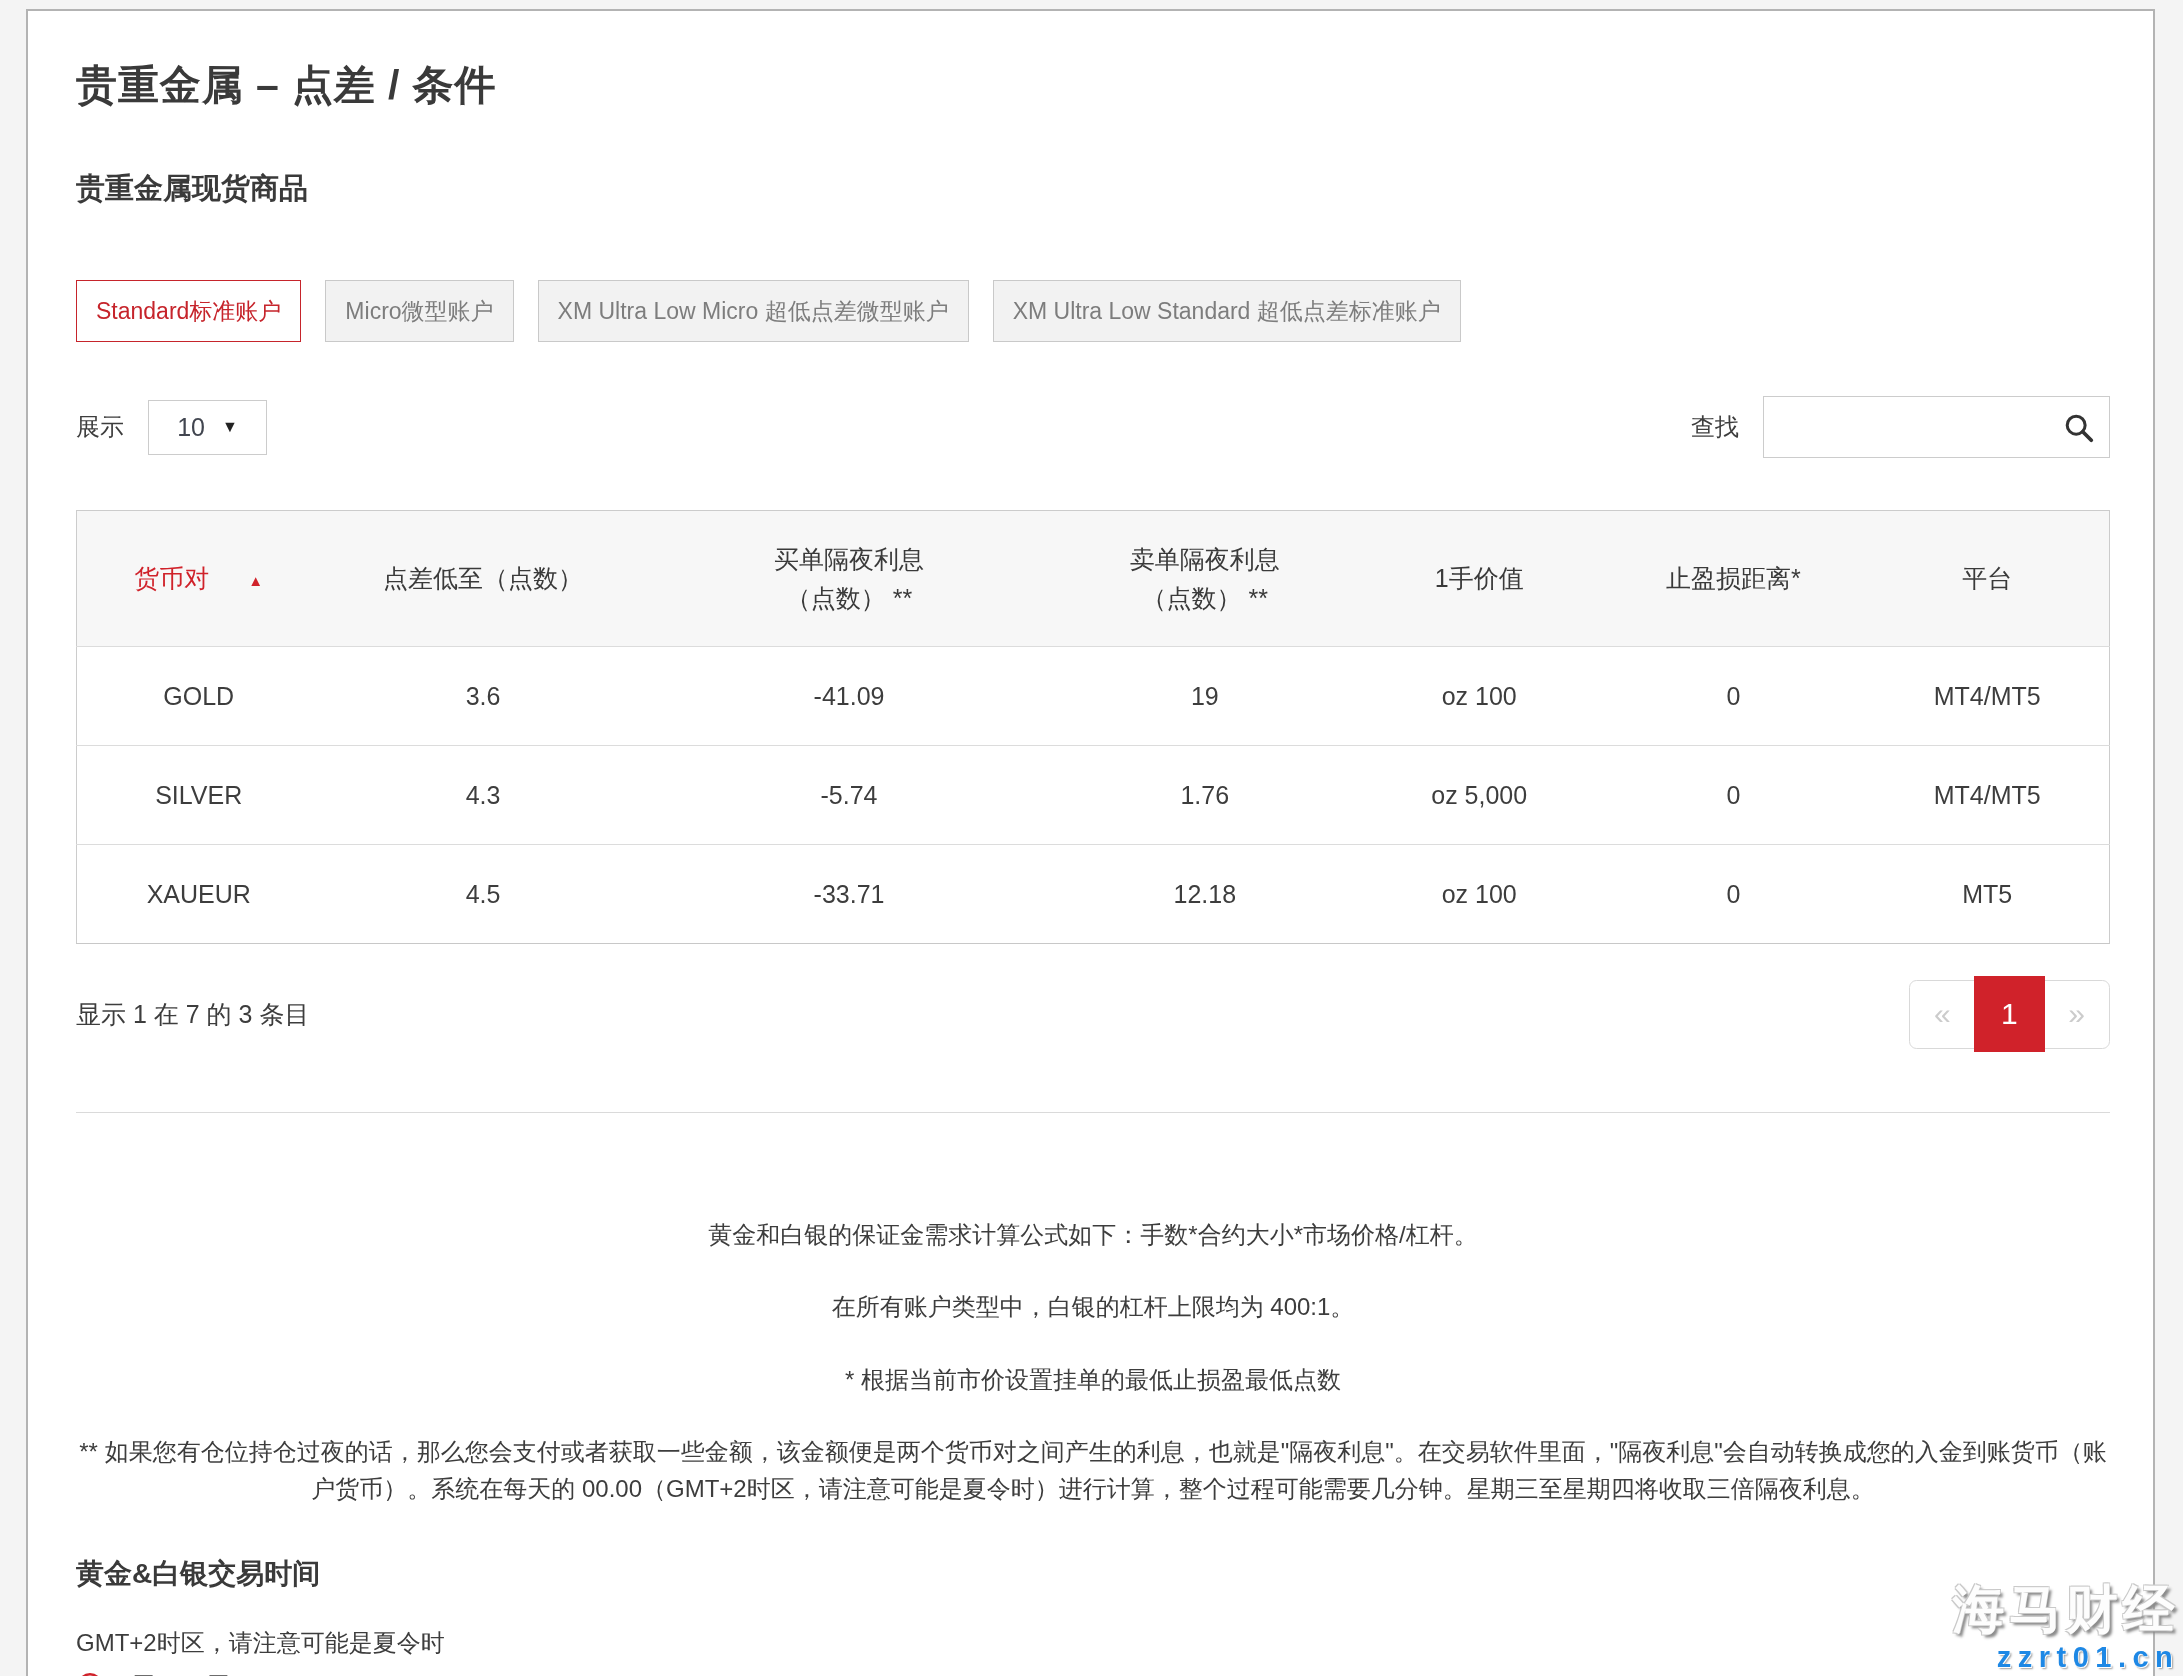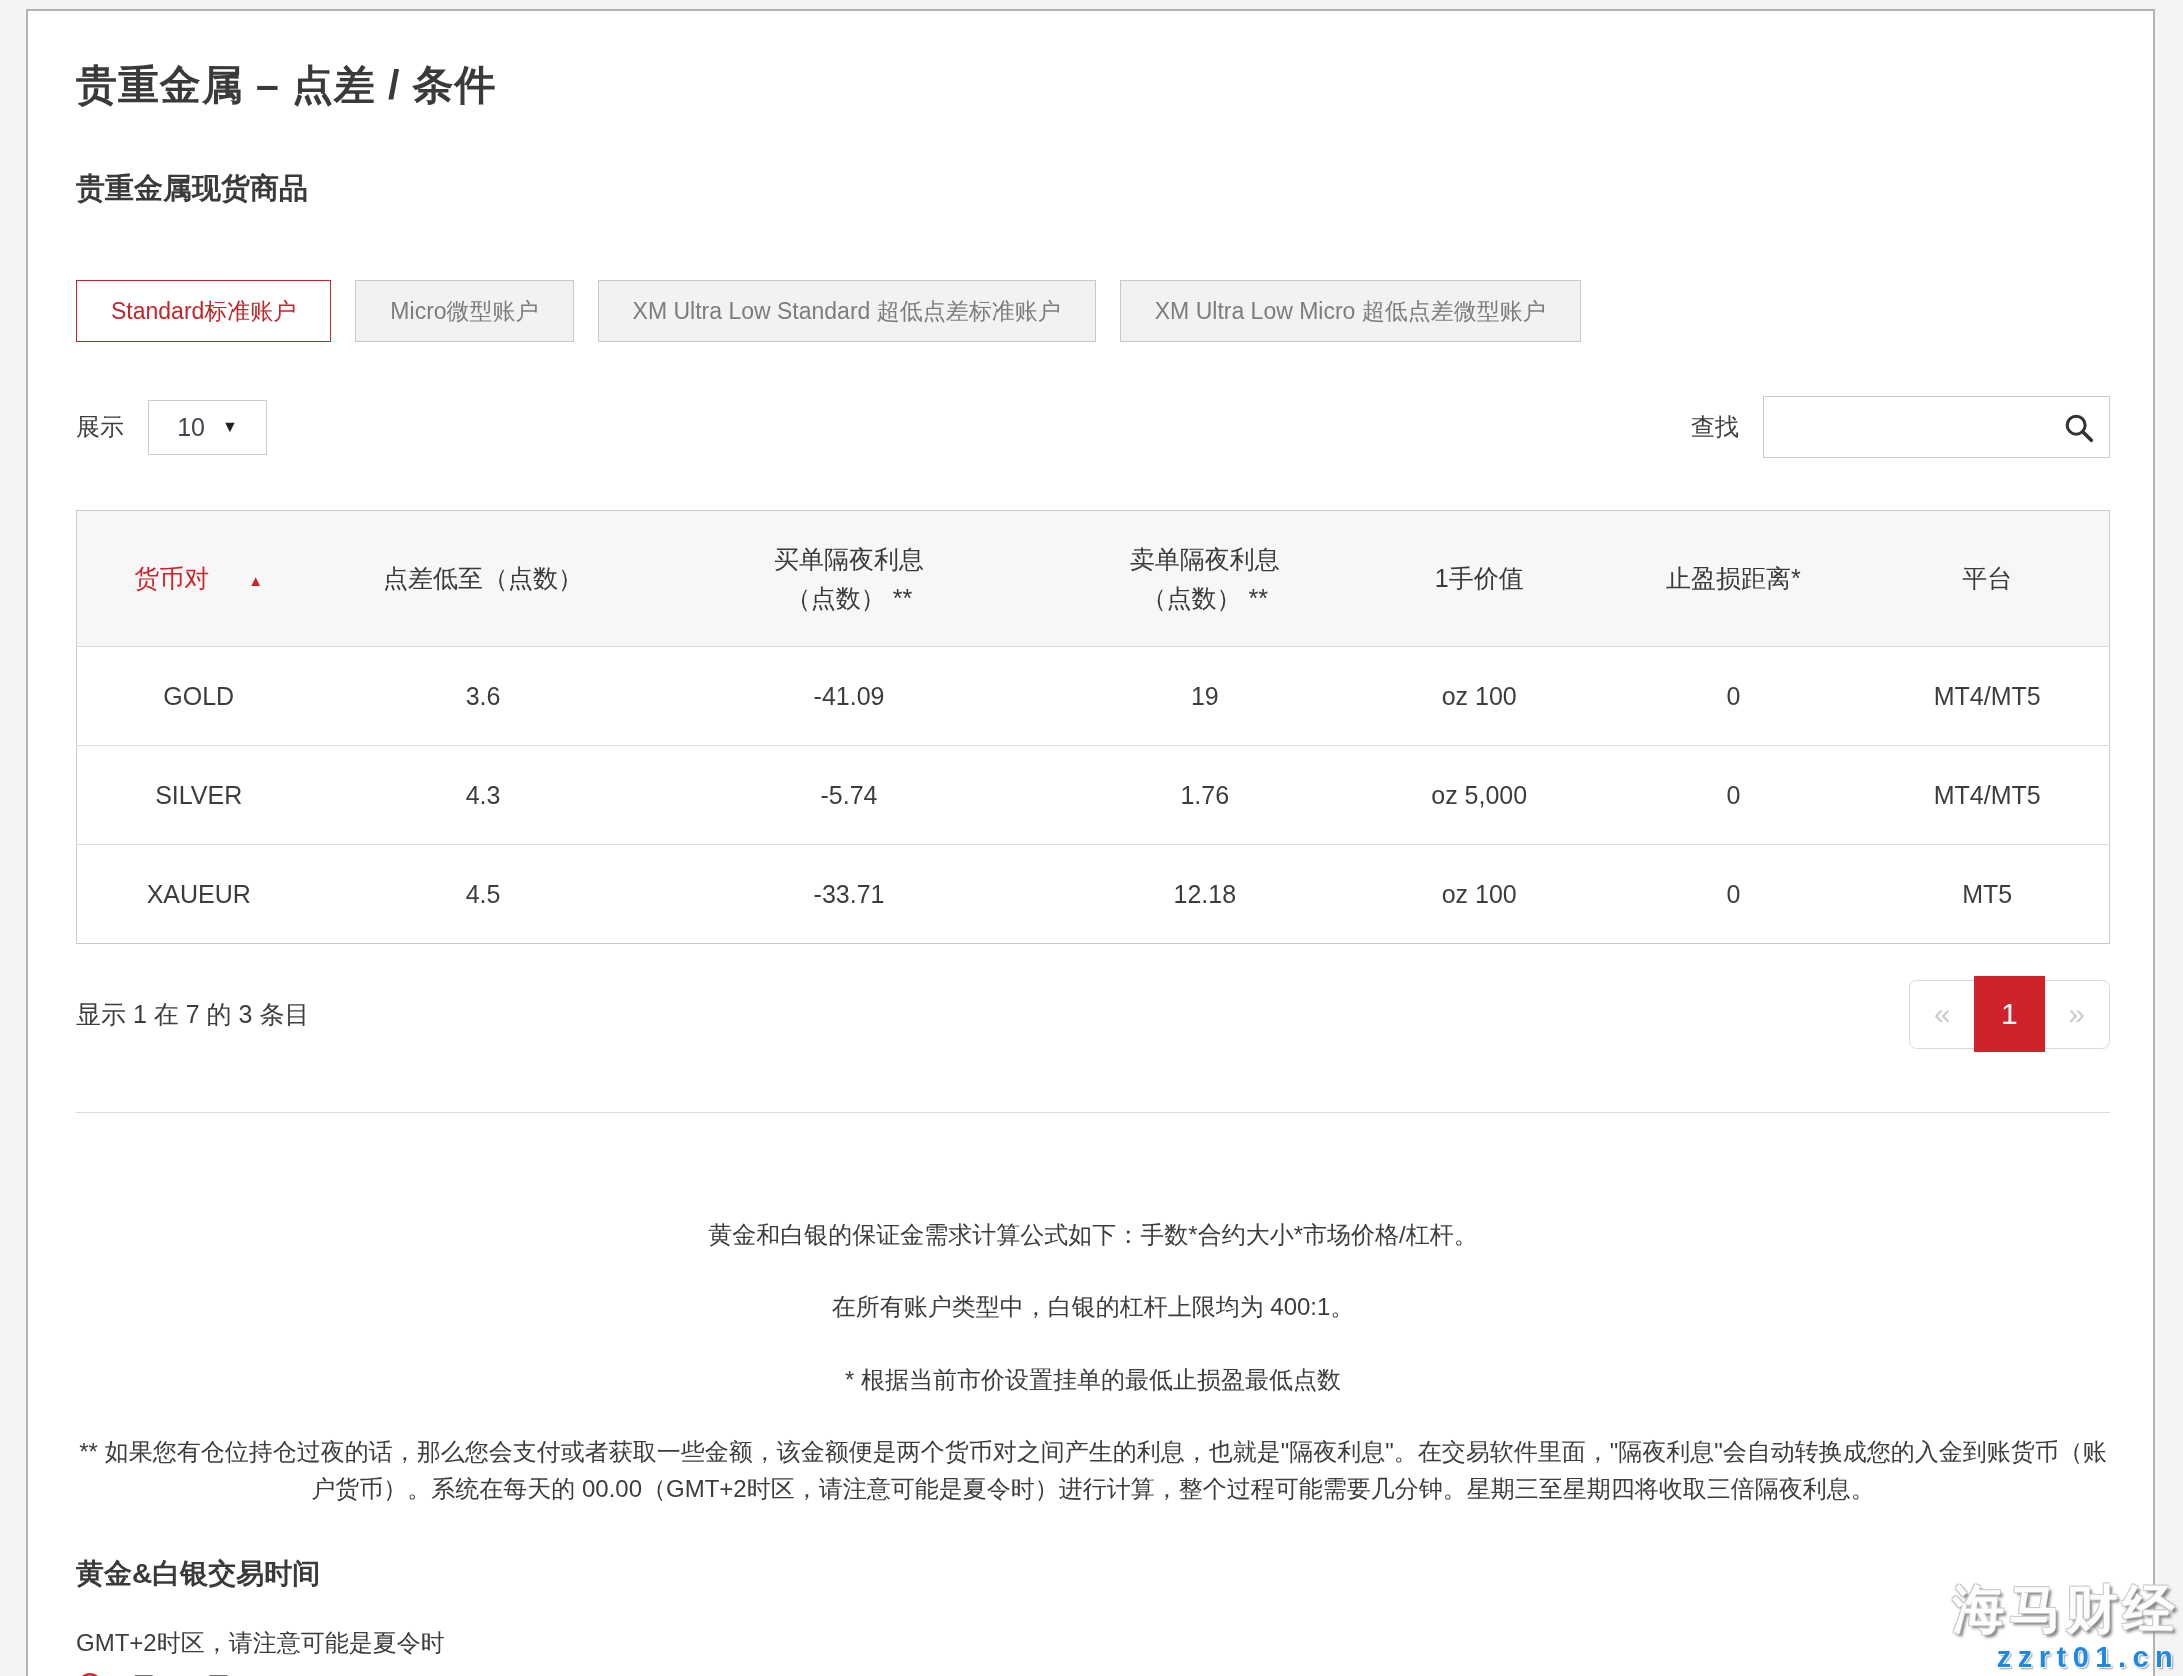--- a/index.html
+++ b/index.html
@@ -18,21 +18,21 @@
     background:#fff;
     border:2.8px solid #b3b3b3;
     border-bottom:none;
     padding:0 43px 0 48px;
   }
   h1.page-title { margin:47px 0 0; font-size:41px; font-weight:bold; color:#3a3a3a; letter-spacing:0.9px; }
   h2.page-subtitle { margin:56px 0 0; font-size:29px; font-weight:bold; color:#3a3a3a; }
 
   .tabs { margin-top:71px; display:flex; gap:24px; align-items:stretch; }
   .tab {
-    height:62px; padding:0 34px; font-size:23px;
+    height:62px; padding:0 19px; font-size:23px;
     background:#f2f2f2; border:0.9px solid #c9c9c9; color:#7d7d7d;
     font-family:"Liberation Sans", sans-serif;
     display:flex; align-items:center; white-space:nowrap; cursor:pointer;
   }
   .tab.active { background:#fff; border:1.9px solid #c6242b; color:#c6242b; }
 
   .controls { margin-top:54px; display:flex; justify-content:space-between; align-items:center; }
   .show-group, .search-group { display:flex; align-items:center; gap:24px; font-size:24px; }
   .dropdown {
     width:119px; height:55px; border:1.9px solid #ccc; background:#fff;
@@ -94,22 +94,22 @@
 <body>
 
 <div class="panel">
 
   <h1 class="page-title">贵重金属 – 点差 / 条件</h1>
   <h2 class="page-subtitle">贵重金属现货商品</h2>
 
   <div class="tabs">
     <button class="tab active">Standard标准账户</button>
     <button class="tab">Micro微型账户</button>
+    <button class="tab">XM Ultra Low Micro 超低点差微型账户</button>
     <button class="tab">XM Ultra Low Standard 超低点差标准账户</button>
-    <button class="tab">XM Ultra Low Micro 超低点差微型账户</button>
   </div>
 
   <div class="controls">
     <div class="show-group">
       <span>展示</span>
       <div class="dropdown">
         <span>10</span>
         <span class="caret">▼</span>
       </div>
     </div>

